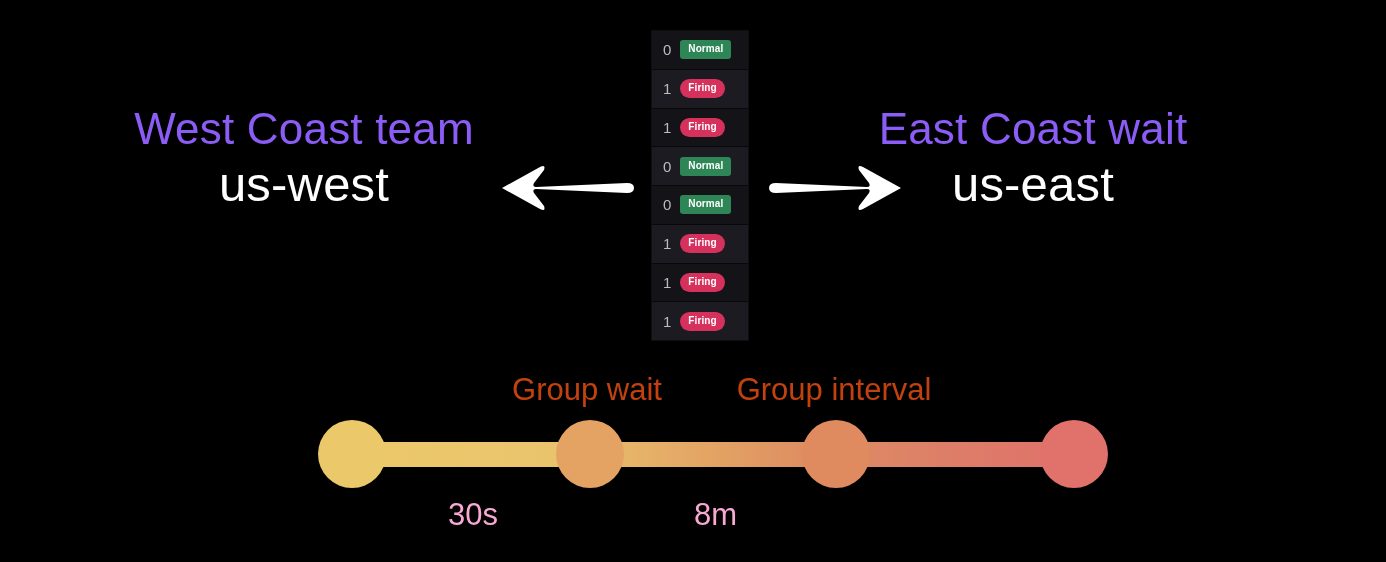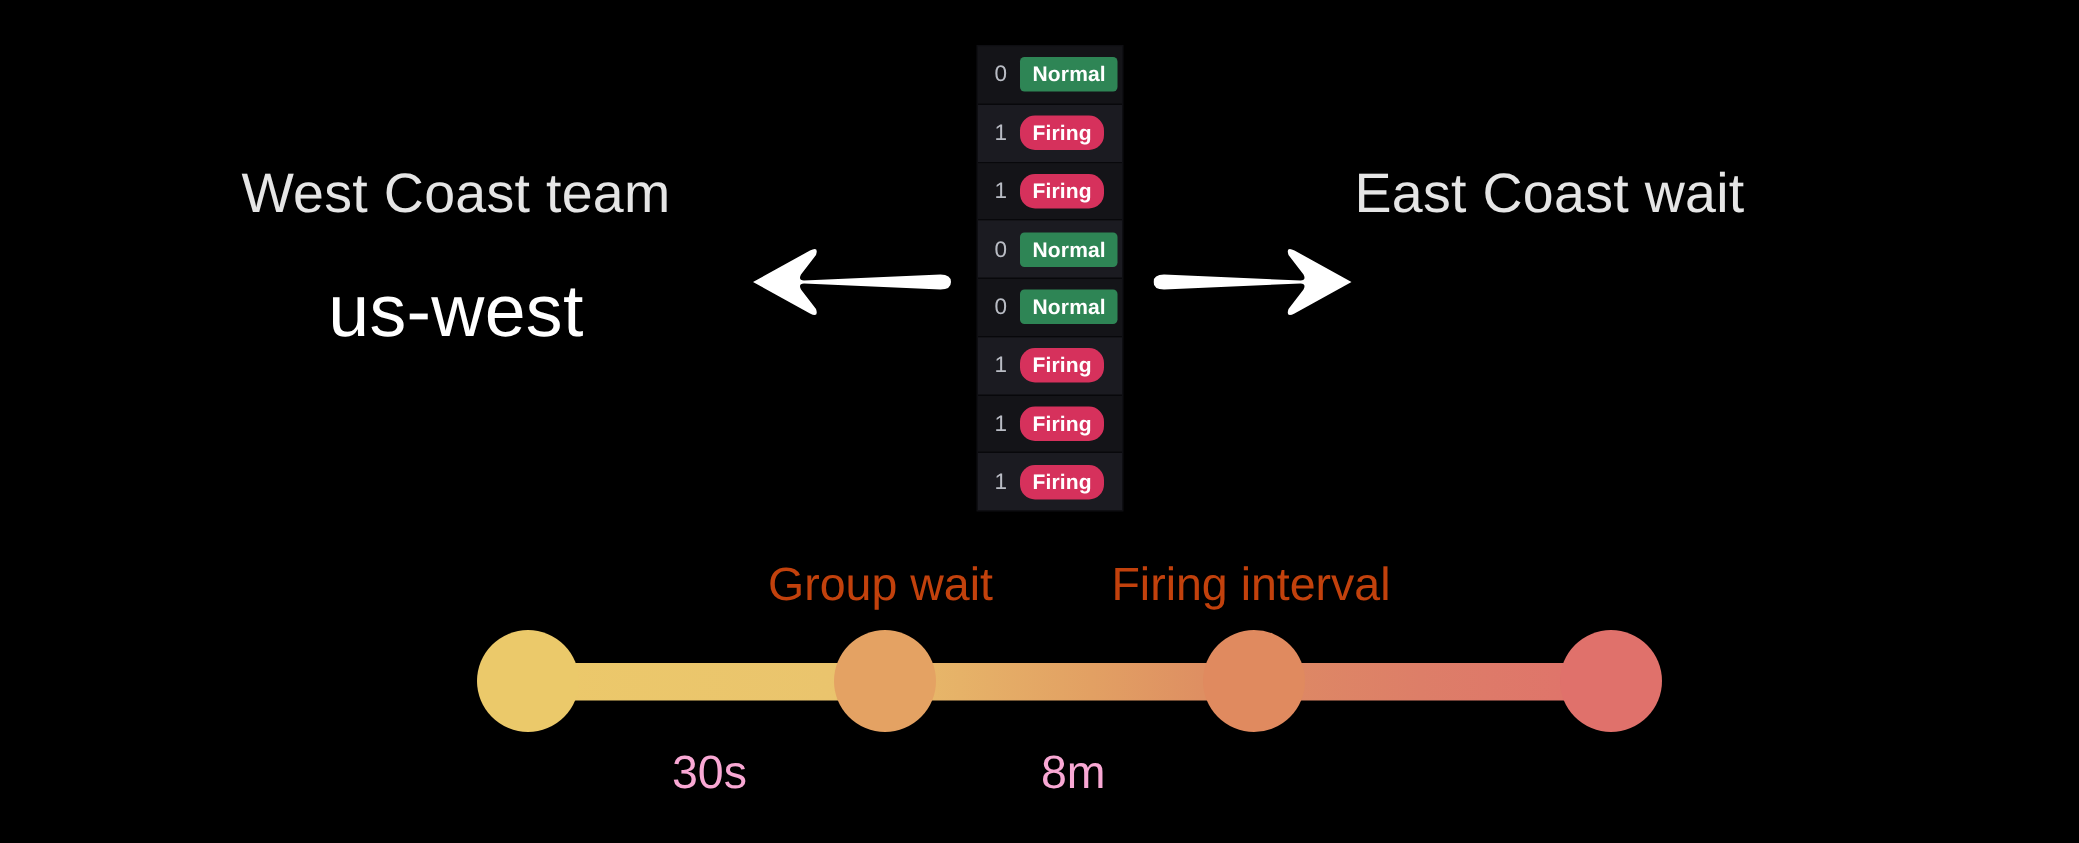--- a/index.html
+++ b/index.html
@@ -20,35 +20,34 @@
   
   .team-block {
     position: absolute;
     top: 104px;
     width: 420px;
   }
   .team-block.left  { left: 94px;  text-align: center; }
   .team-block.right { left: 823px; text-align: center; }
 
   .team-title {
-    font-size: 37px;
+    font-size: 44px;
     font-weight: 400;
     line-height: 50px;
     letter-spacing: 0.2px;
-    color: #e5e5e5;
+    color: #8b5cf6;
     white-space: nowrap;
   }
   .team-name {
     font-size: 49px;
     font-weight: 400;
     line-height: 60px;
     letter-spacing: 0.2px;
     color: #ffffff;
     white-space: nowrap;
-    margin-top: 24px;
   }
 
   
   .arrow {
     position: absolute;
     top: 163px;
     width: 140px;
     height: 50px;
   }
   .arrow.left  { left: 494px; }
@@ -82,21 +81,21 @@
   .alert-row:last-child { border-bottom: none; }
 
   .alert-count {
     font-size: 15px;
     color: #b9bcc4;
     line-height: 1;
     min-width: 8px;
     text-align: center;
   }
   .alert-badge {
-    font-size: 14px;
+    font-size: 10px;
     font-weight: 700;
     line-height: 1;
     padding: 4px 8px 5px 8px;
     border-radius: 3px;
     color: #ffffff;
     letter-spacing: 0.1px;
     white-space: nowrap;
   }
   .alert-badge.normal { background: #2e8555; }
   .alert-badge.firing { background: #d6315c; border-radius: 10px; }
@@ -214,24 +213,25 @@
 </div>
 
 <div class="arrow right">
   <svg viewBox="0 0 140 50" xmlns="http://www.w3.org/2000/svg" aria-hidden="true">
     <path d="M132 25 L94 4 Q88 1 90 7 L100 20 Q102 24 98 24 L7 20 Q0 20 0 25 Q0 30 7 30 L98 26 Q102 26 100 30 L90 43 Q88 49 94 46 Z" fill="#ffffff"></path>
   </svg>
 </div>
 
 <div class="team-block right">
   <div class="team-title">East Coast wait</div>
+  <div class="team-name">us-east</div>
 </div>
 
 <div class="tl-label-top wait">Group wait</div>
-<div class="tl-label-top interval">Firing interval</div>
+<div class="tl-label-top interval">Group interval</div>
 
 <div class="timeline-wrap">
   <div class="timeline-bar"></div>
   <div class="tl-dot d0"></div>
   <div class="tl-dot d1"></div>
   <div class="tl-dot d2"></div>
   <div class="tl-dot d3"></div>
 </div>
 
 <div class="tl-label-bottom wait">30s</div>

